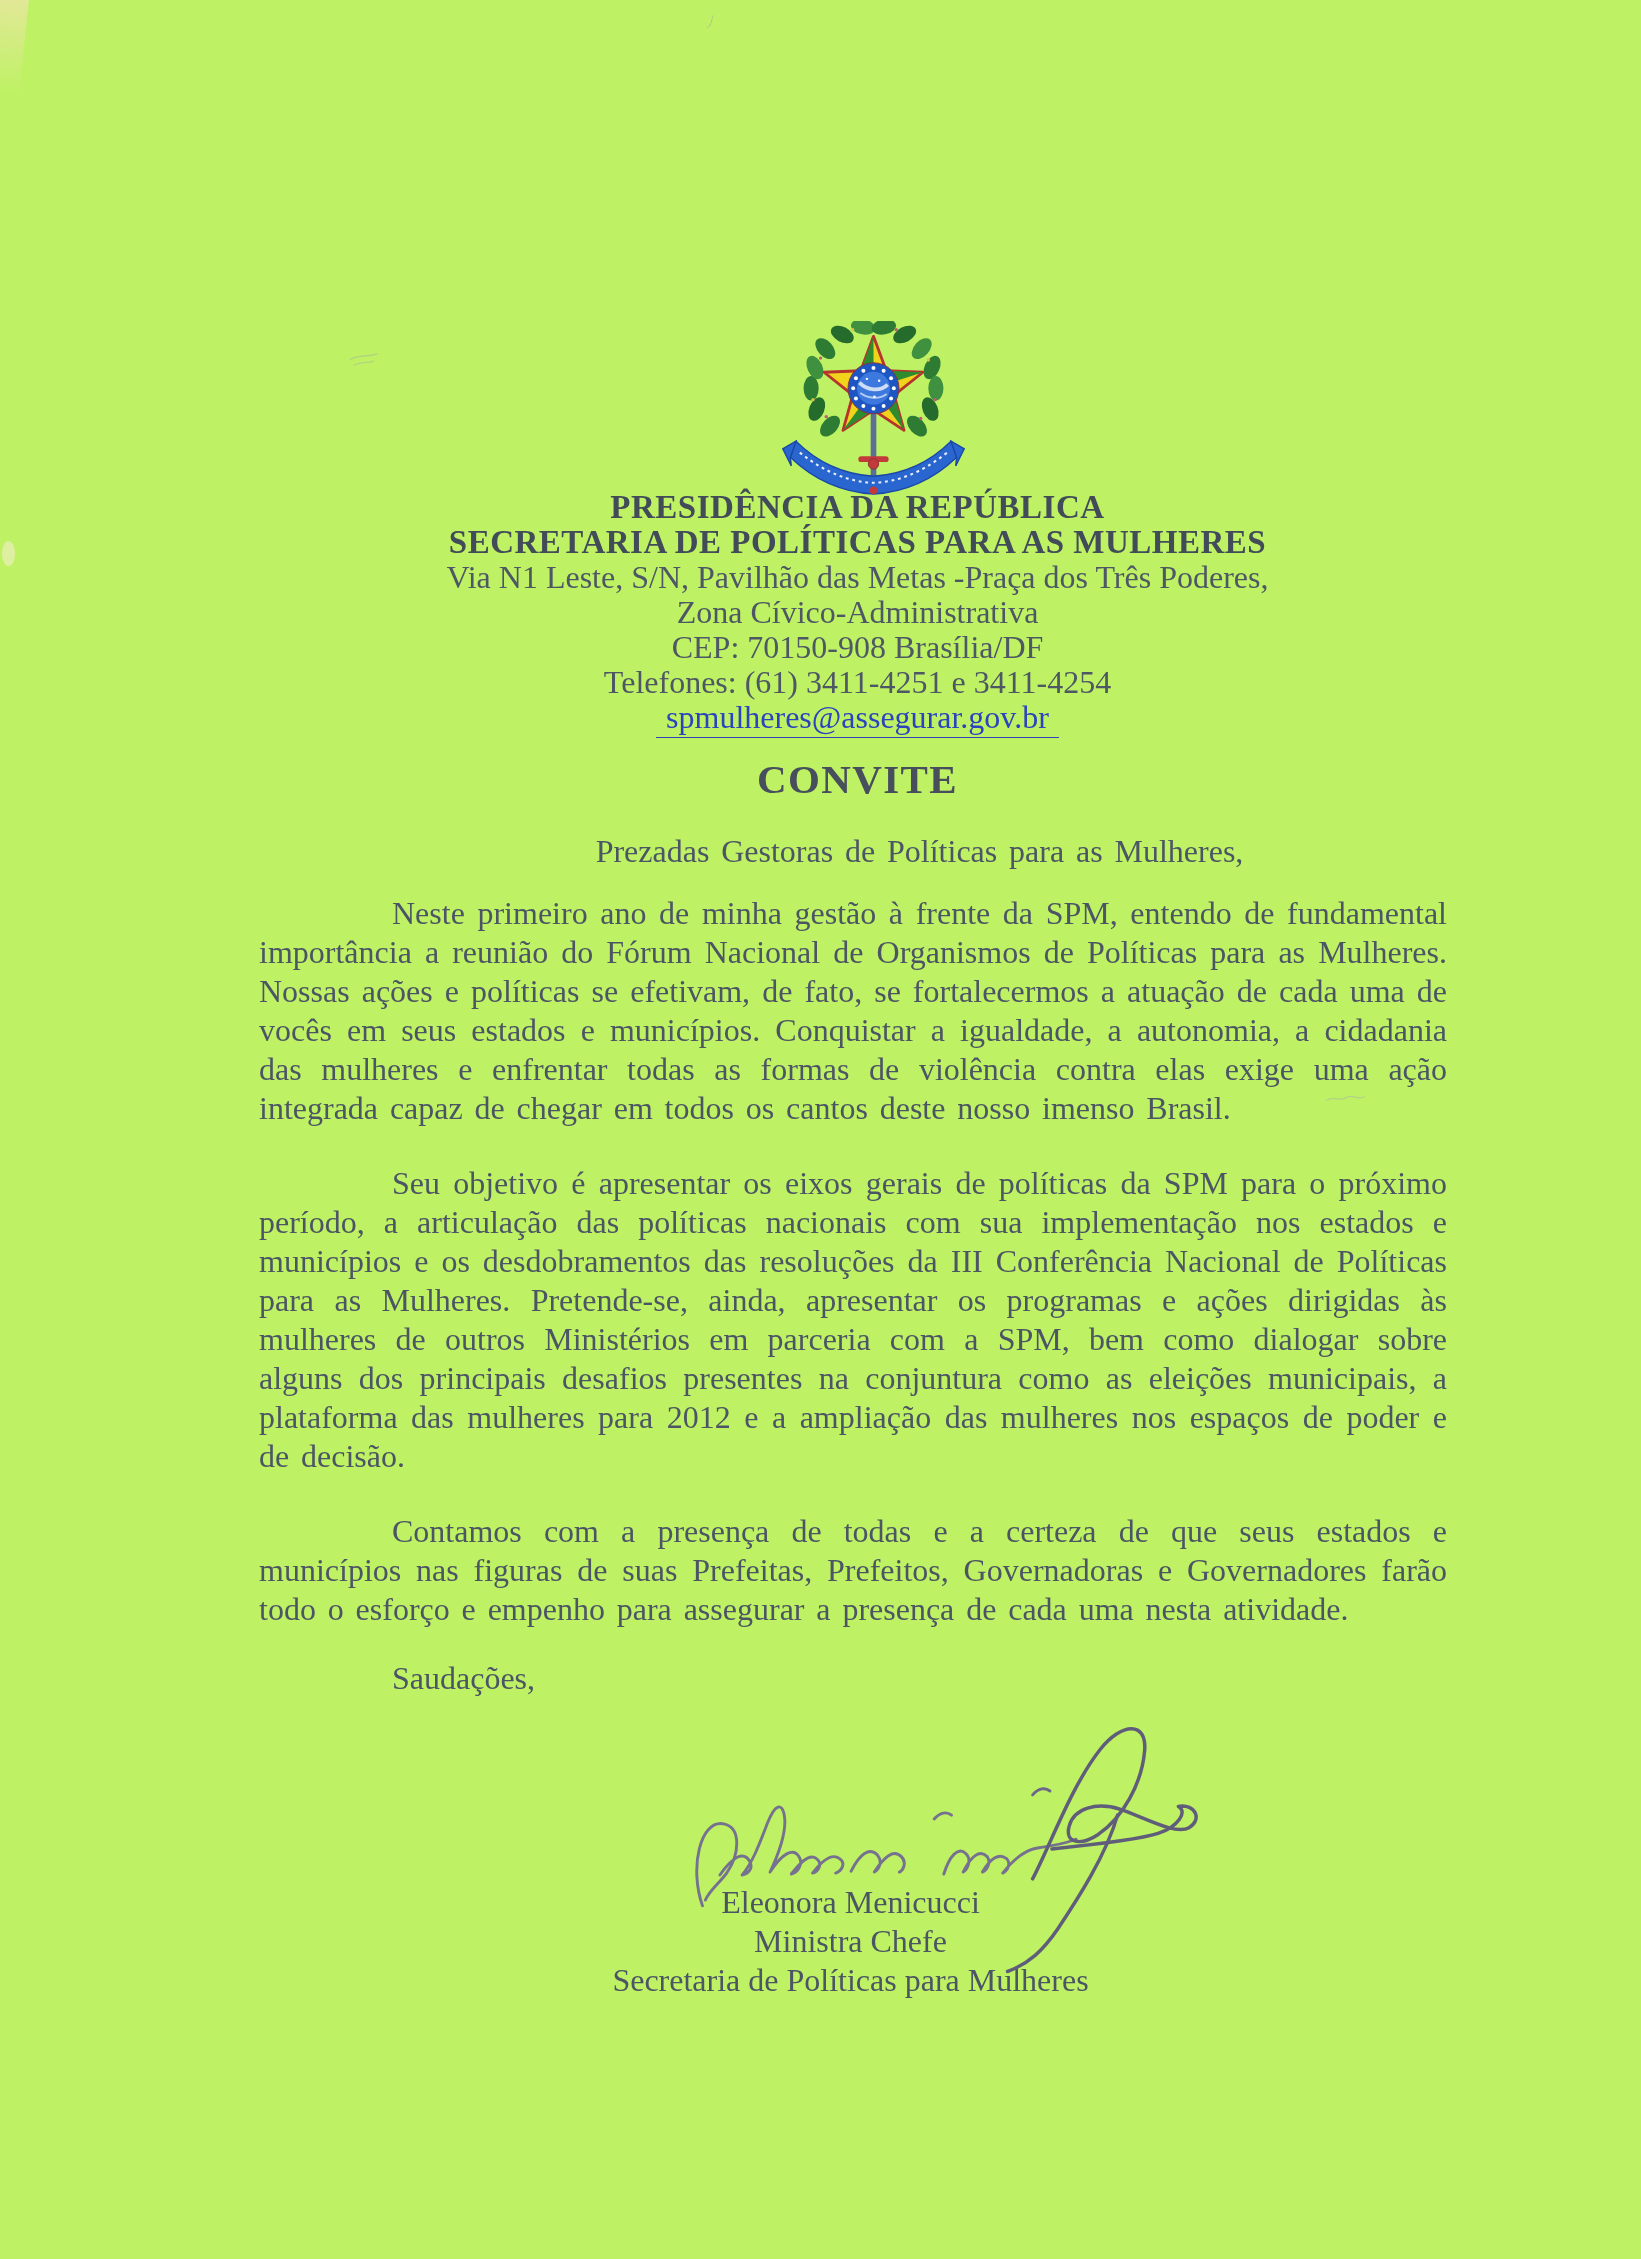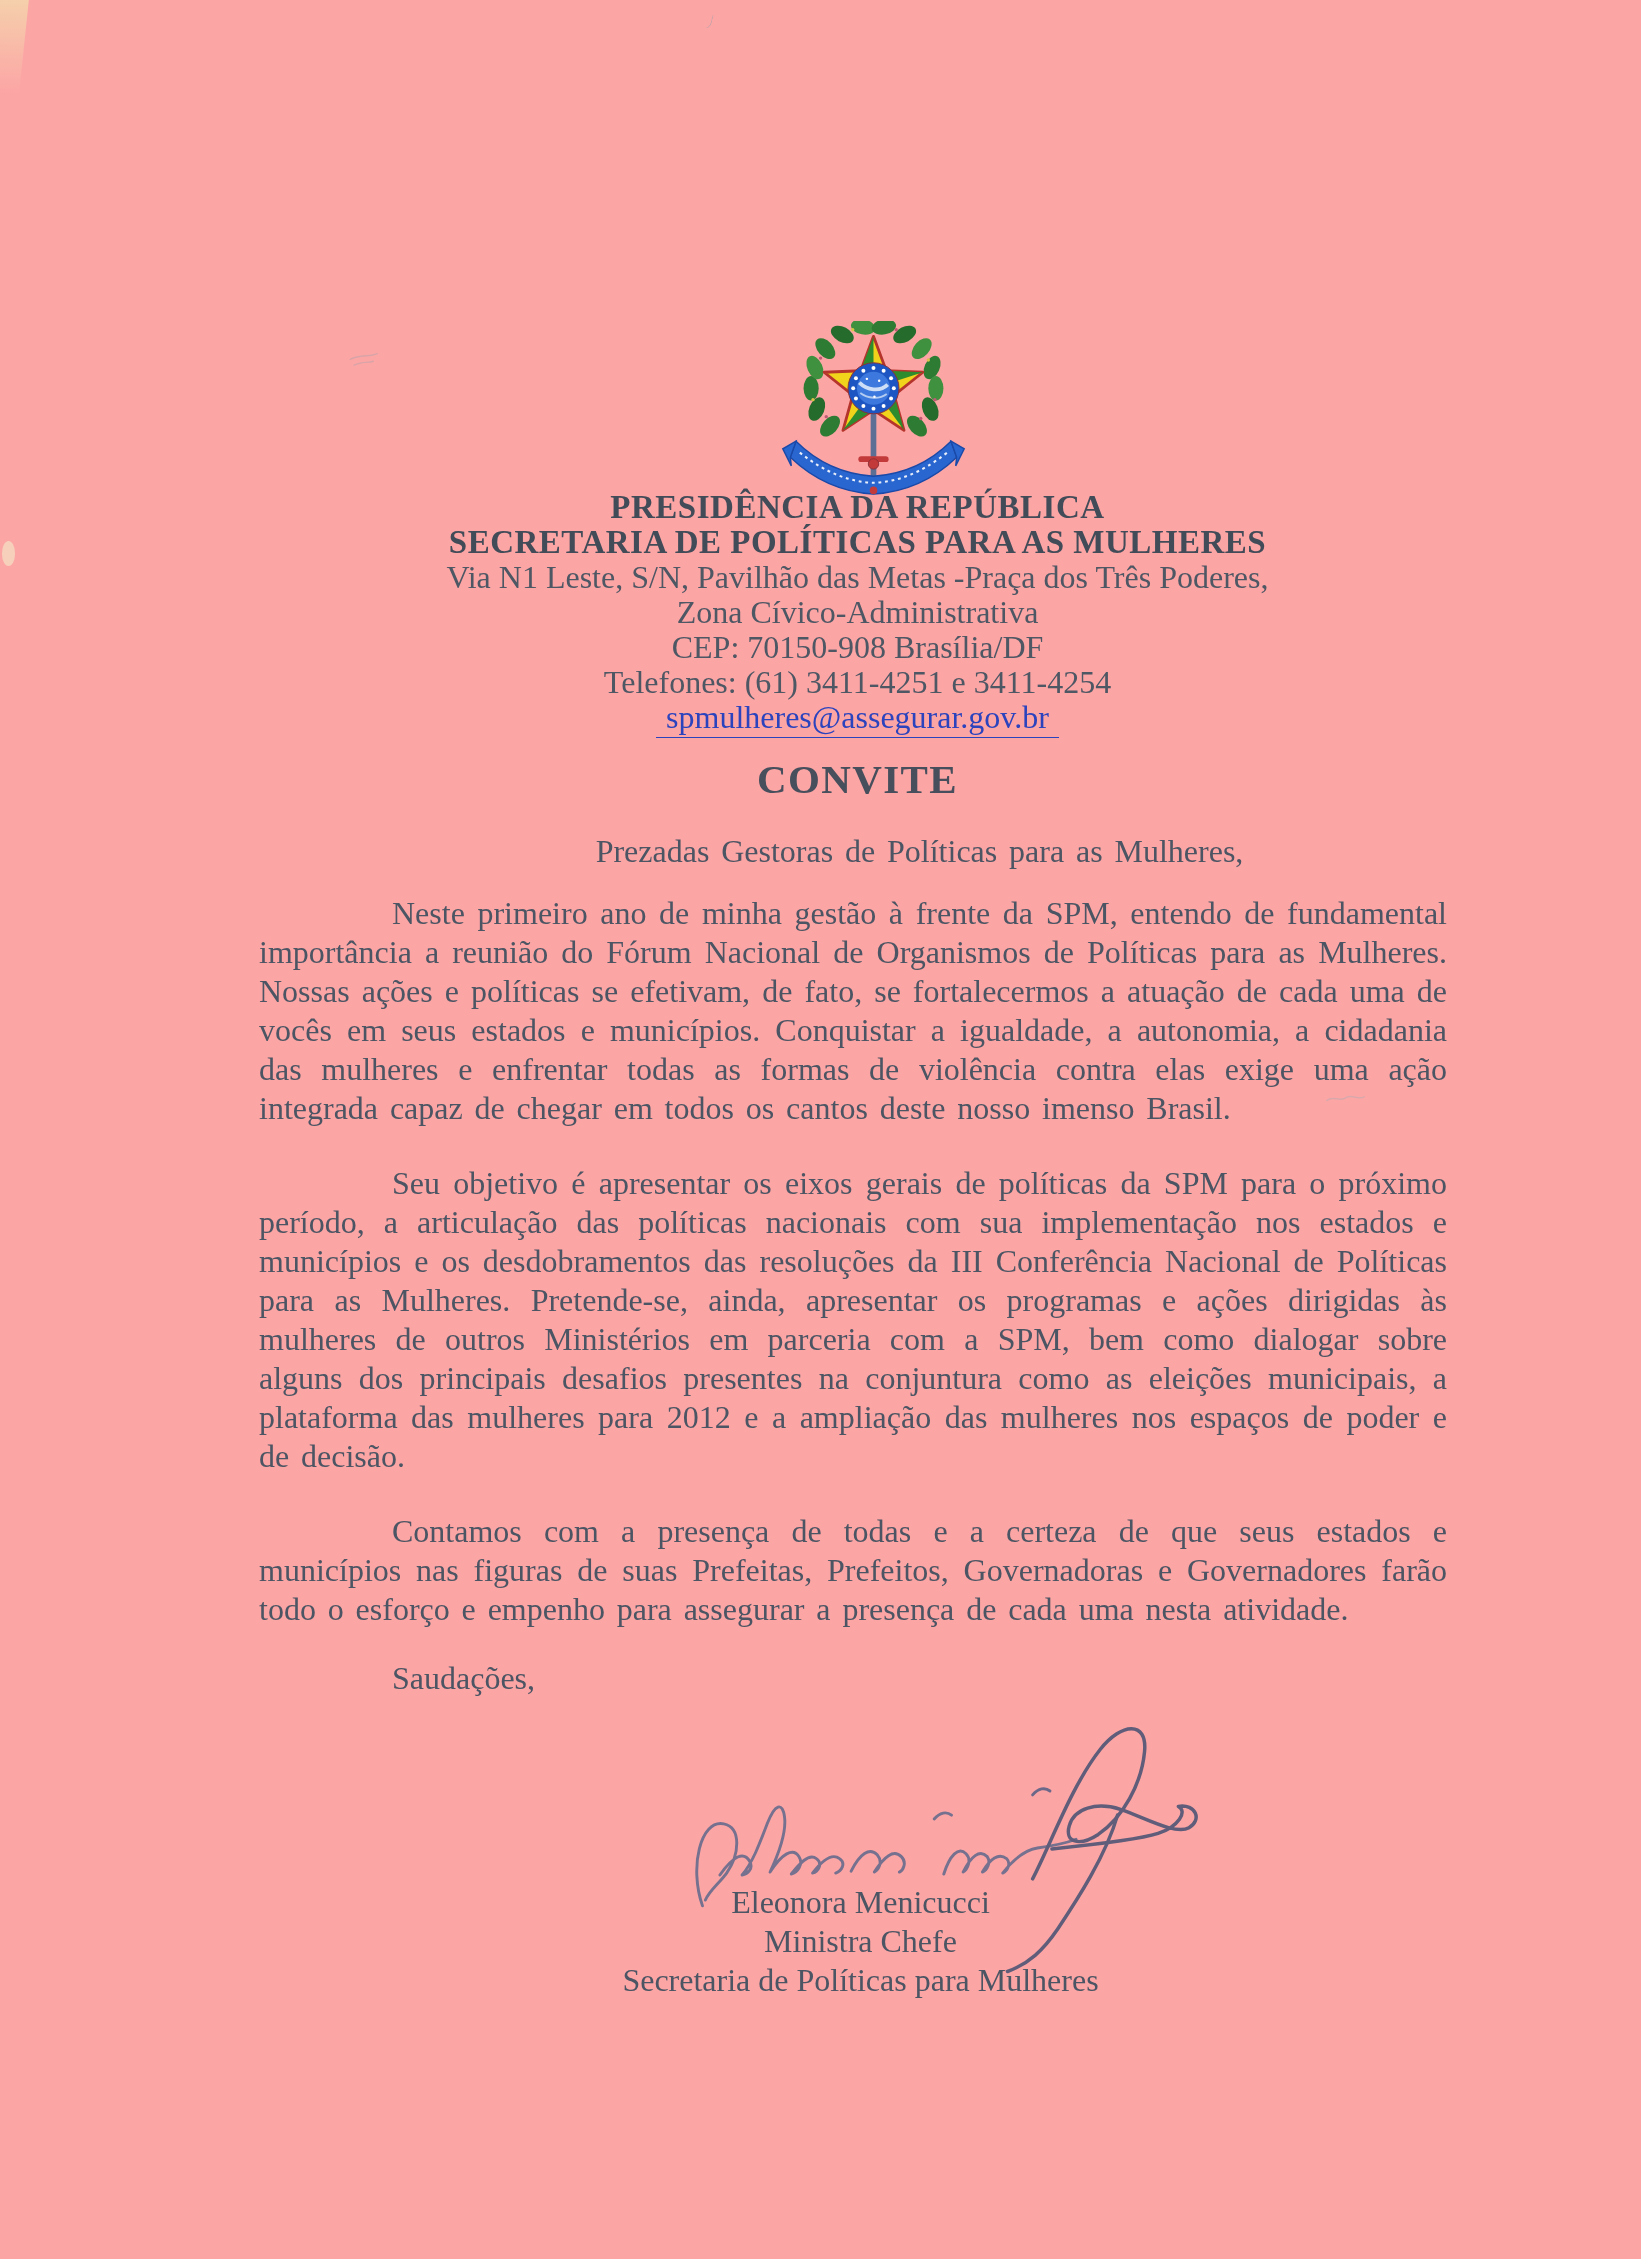--- a/index.html
+++ b/index.html
@@ -1,20 +1,20 @@
 <!DOCTYPE html>
 <html lang="pt"><head>
 <meta charset="utf-8">
 <style>
   html,body{margin:0;padding:0;background:#e8e8e8;}
   .page{
     position:relative;
     width:1641px;height:2259px;
     margin:0 auto;
-    background:#fca5a5;
+    background:#bef264;
     overflow:hidden;
     font-family:"Liberation Serif", serif;
     color:#4c5563;
   }
   
   .artifact{position:absolute;pointer-events:none;}
   .art-yellow-streak{
     left:-5.8px;top:-7.7px;width:29px;height:126px;
     background:linear-gradient(175deg,#f2e3ae 0%,rgba(242,227,174,0) 80%);
     opacity:.75;transform:rotate(6deg);
@@ -79,21 +79,21 @@
   }
   .letter-body .salutation{text-align:center;}
   .letter-body .p1{margin-top:23px;}
   .letter-body .p2,.letter-body .p3,.letter-body .p4{margin-top:36px;}
   .letter-body .closing{margin-top:30px;text-align:left;}
   
   .signature-svg{
     position:absolute;left:550px;top:1701px;z-index:3;
   }
   .sig-typed{
-    position:absolute;left:426px;top:1883px;width:869px;
+    position:absolute;left:416px;top:1883px;width:869px;
     text-align:center;font-size:32px;line-height:39px;color:#4c5563;z-index:2;
   }
   .sig-typed div{white-space:nowrap;}
 </style>
 </head>
 <body>
 
 <div class="page">
 
   <div class="artifact art-yellow-streak"></div>

